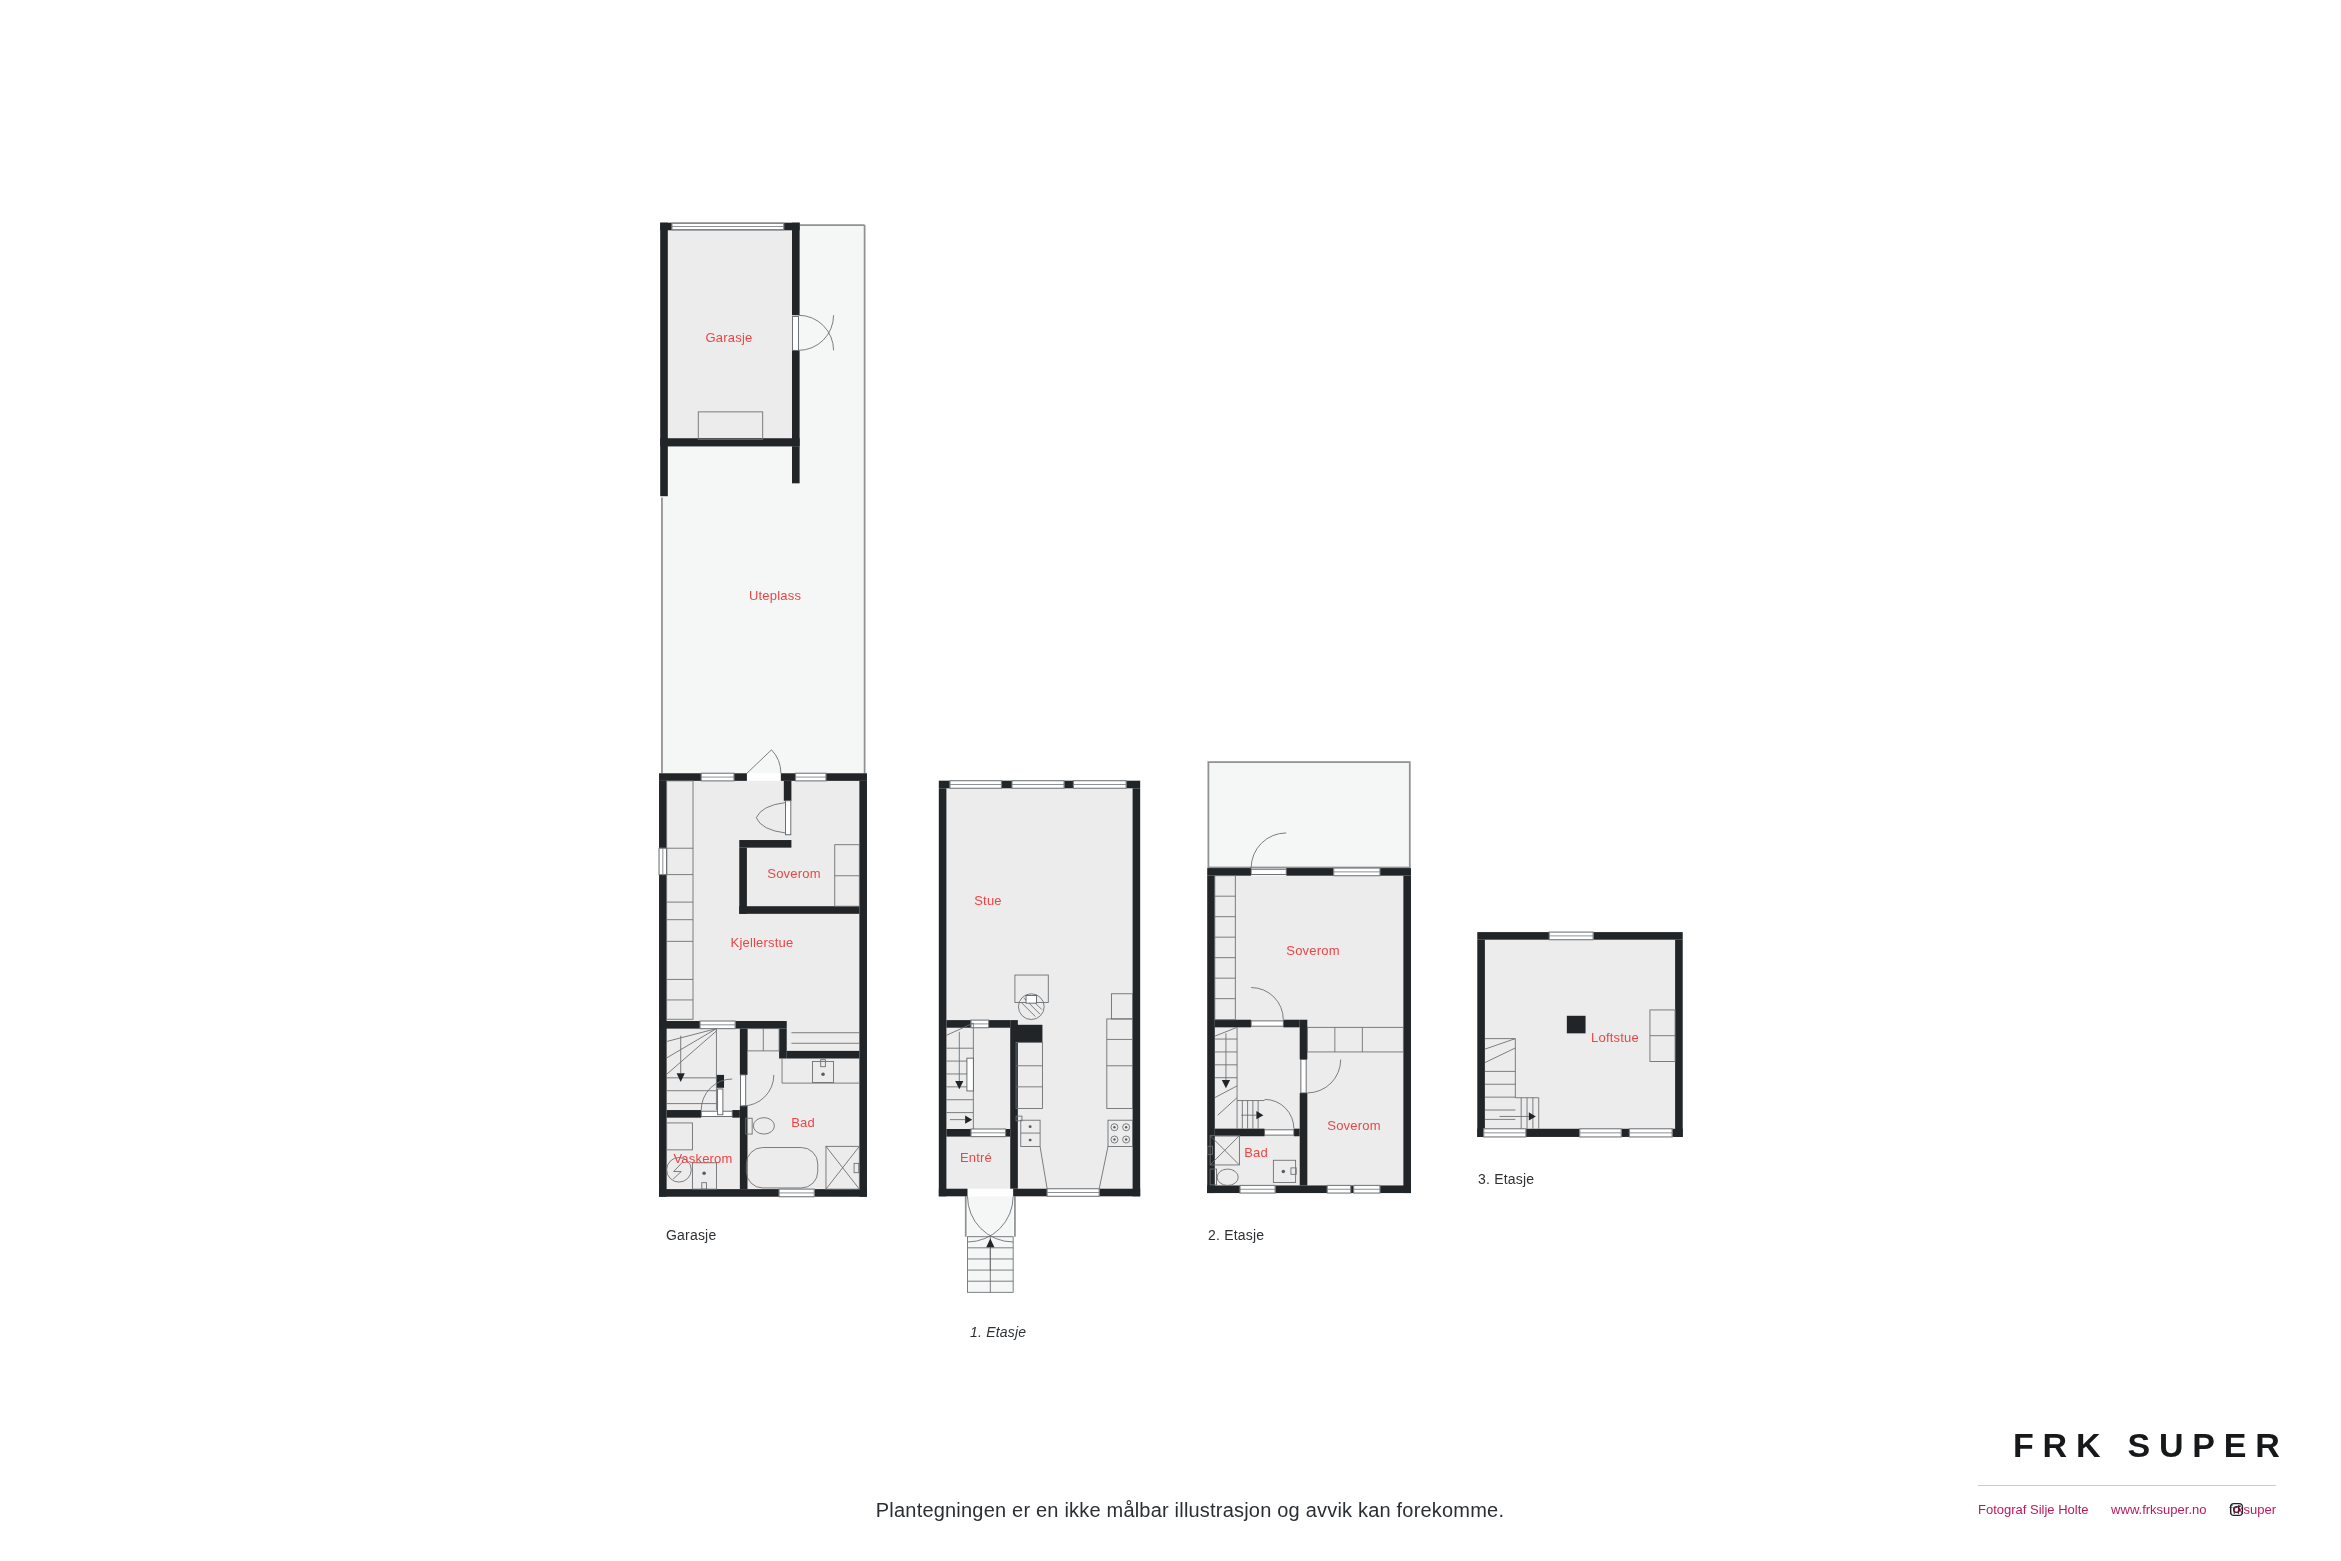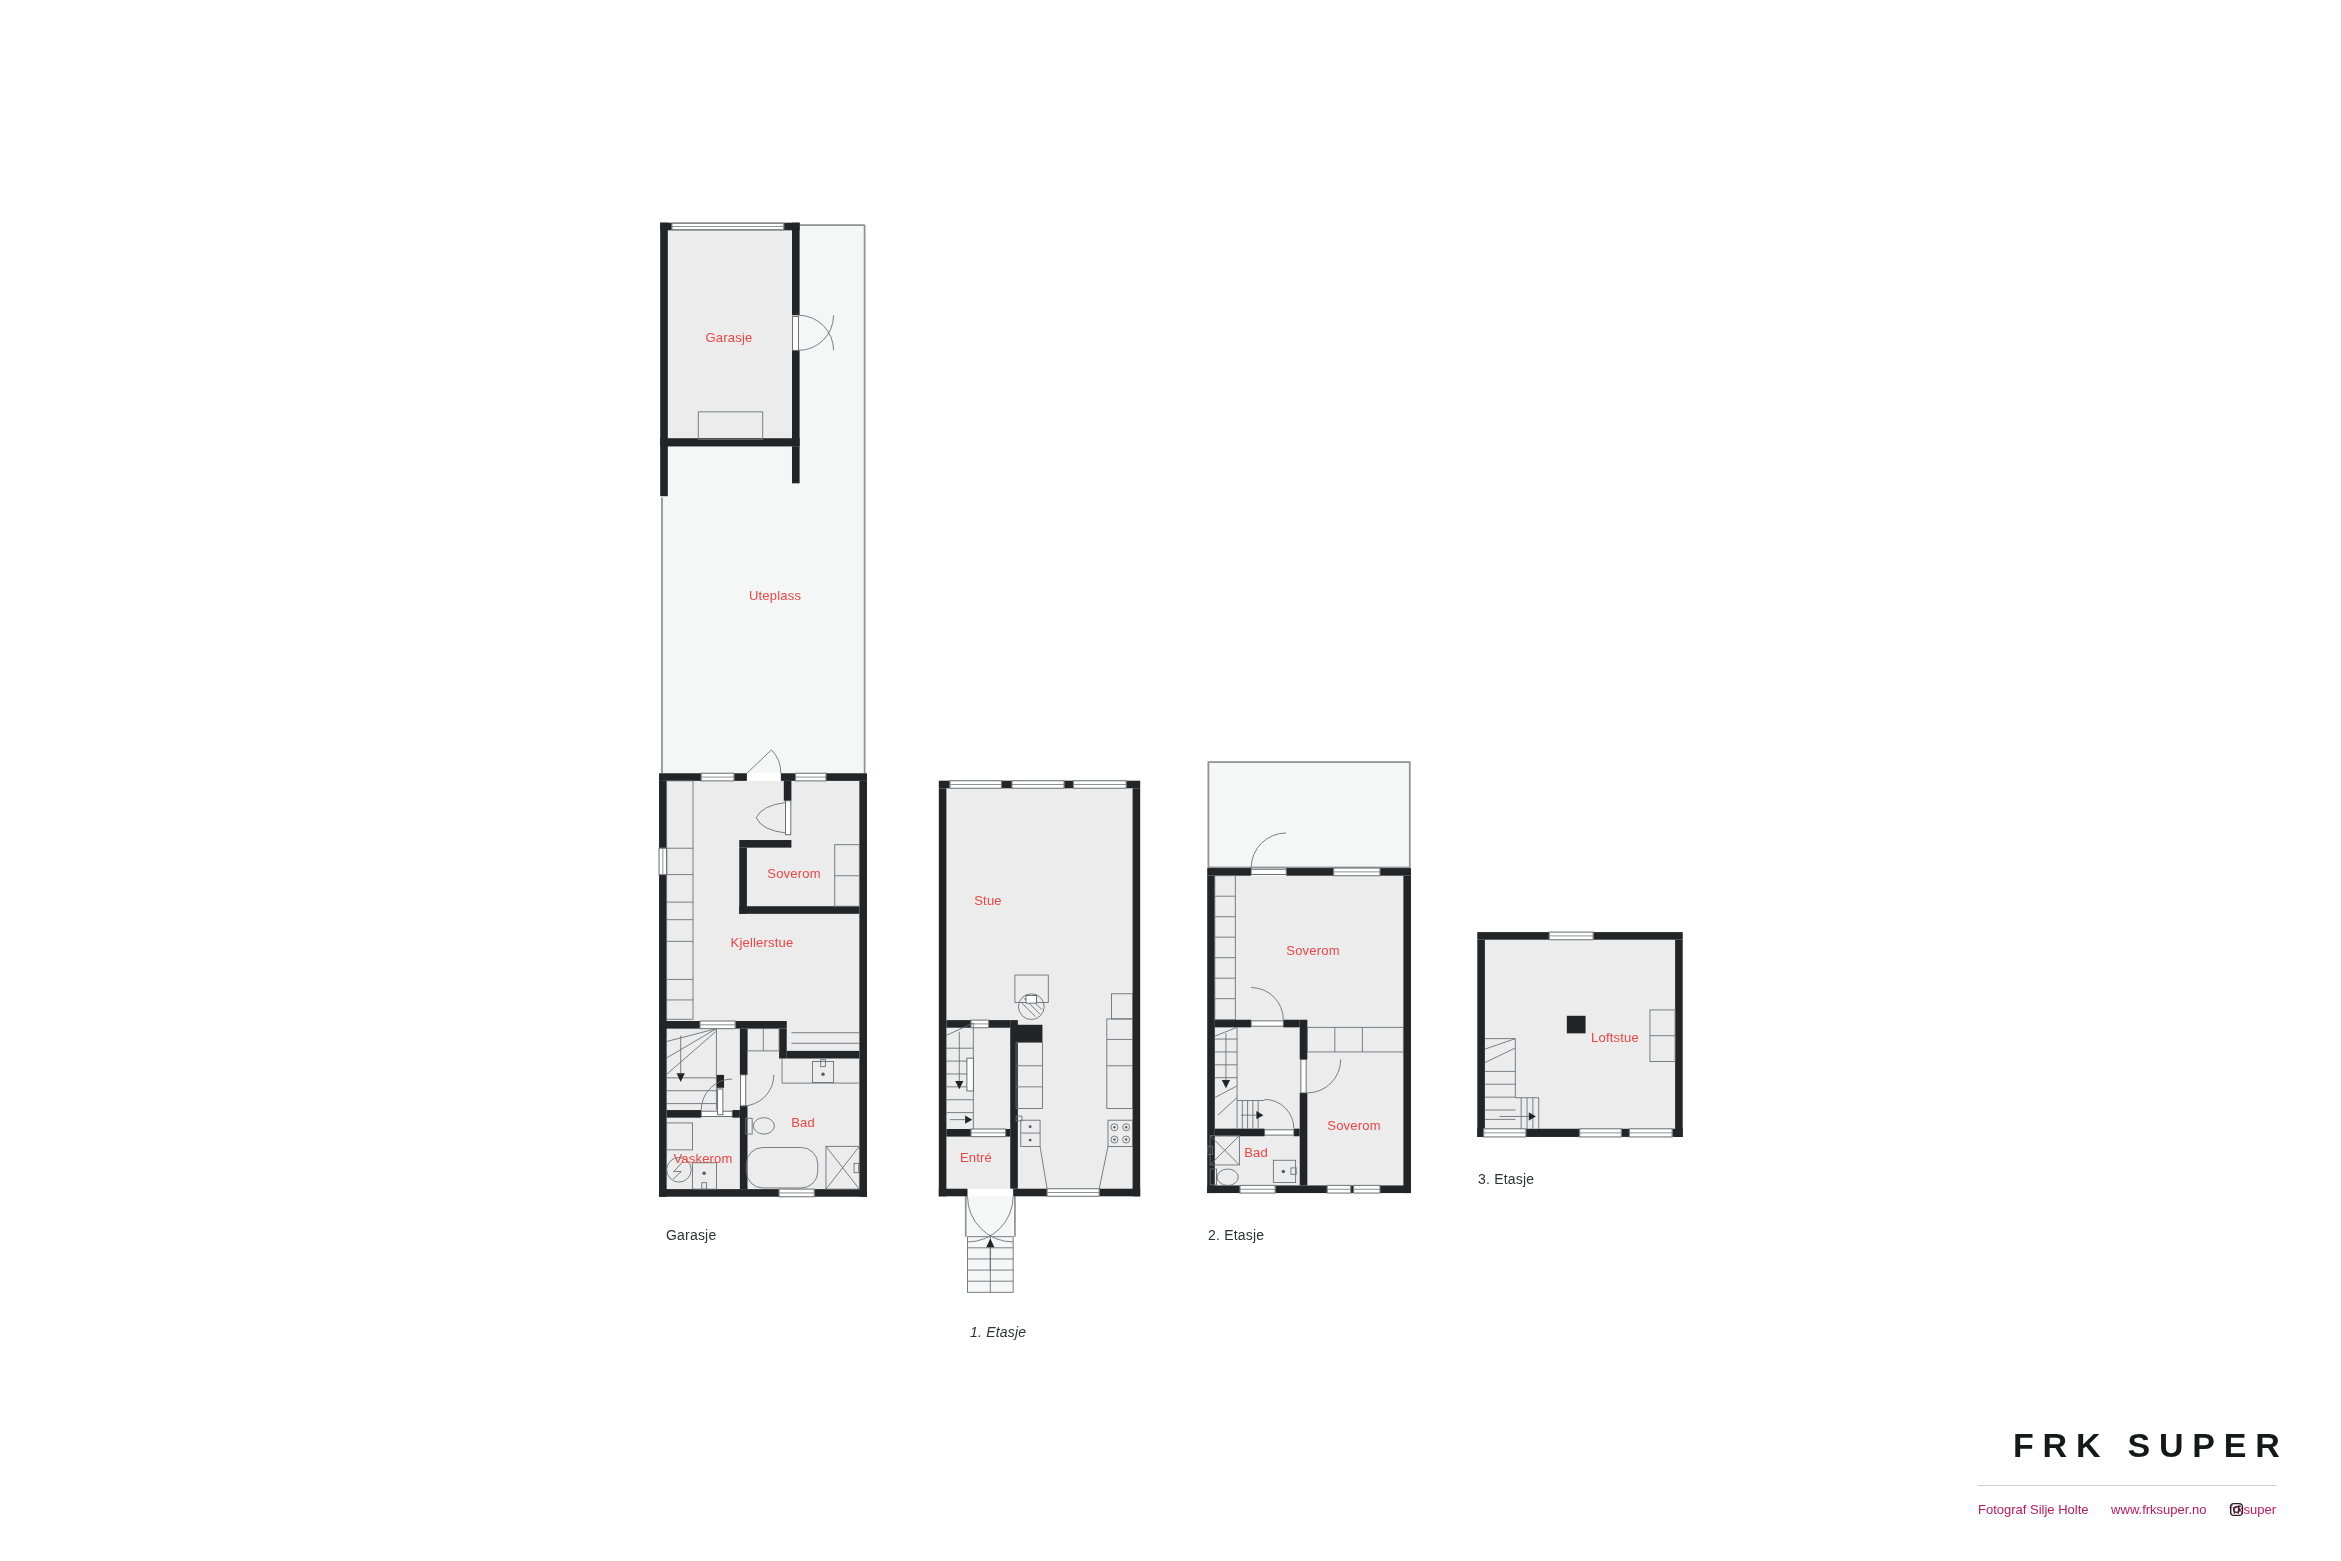--- a/index.html
+++ b/index.html
@@ -385,20 +385,21 @@
   <div class="lbl" style="left:1313px;top:950px;">Soverom</div>
   <div class="lbl" style="left:1354px;top:1125px;">Soverom</div>
   <div class="lbl" style="left:1256px;top:1152px;">Bad</div>
   <div class="lbl" style="left:1615px;top:1037px;">Loftstue</div>
 
   <div class="floorlbl" style="left:666px;top:1227px;">Garasje</div>
   <div class="floorlbl" style="left:970px;top:1324px;font-style:italic;">1. Etasje</div>
   <div class="floorlbl" style="left:1208px;top:1227px;">2. Etasje</div>
   <div class="floorlbl" style="left:1478px;top:1171px;">3. Etasje</div>
 
+  <div class="disclaimer">Plantegningen er en ikke målbar illustrasjon og avvik kan forekomme.</div>
 
   <div class="brand">FRK SUPER</div>
   <div class="brand-divider"></div>
   <div class="brand-footer">
     <span>Fotograf Silje Holte</span>
     <span>www.frksuper.no</span>
     <span class="ig">
       <svg width="15" height="15" viewBox="0 0 24 24">
         <rect x="2.5" y="2.5" width="19" height="19" rx="5.5" fill="none" stroke="#202225" stroke-width="2"></rect>
         <circle cx="12" cy="12" r="4.6" fill="none" stroke="#202225" stroke-width="2"></circle>

